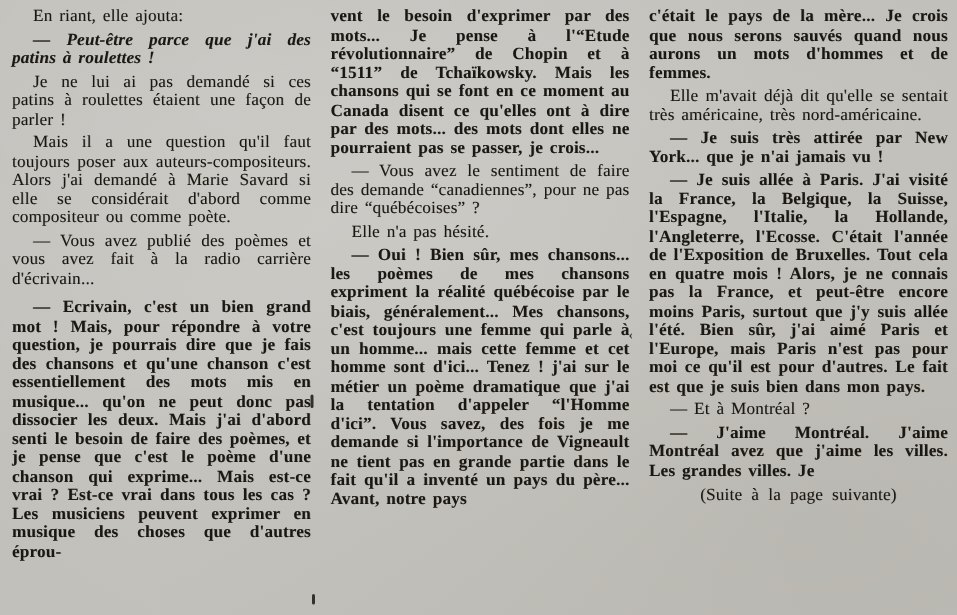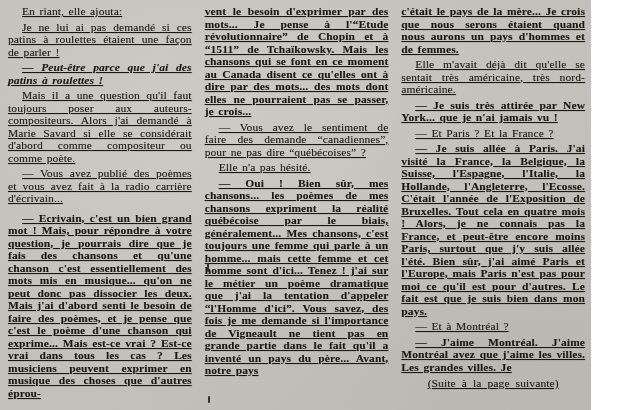--- a/index.html
+++ b/index.html
@@ -2,31 +2,30 @@
 <html><head>
 <meta charset="utf-8">
 <style>
   html, body { margin: 0; padding: 0; }
   body {
     width: 638px; height: 410px; overflow: hidden;
     font-family: "Liberation Serif", "DejaVu Serif", serif;
   }
   .page {
     position: relative;
-    width: 591px; height: 410px;
+    width: 638px; height: 410px;
     box-sizing: border-box;
     padding: 5px 6px 0 8px;
     background:
       radial-gradient(ellipse at 25% 15%, rgba(255,255,255,0.10), rgba(255,255,255,0) 55%),
       radial-gradient(ellipse at 85% 85%, rgba(60,55,48,0.08), rgba(60,55,48,0) 60%),
       radial-gradient(ellipse at 55% 50%, rgba(255,255,255,0.05), rgba(0,0,0,0.03) 90%),
       #c8c6c0;
     color: #1b1813;
     overflow: hidden;
-    text-decoration: underline;
   }
   .cols { display: flex; gap: 13px; }
   .col { flex: 1 1 0; min-width: 0; }
   .p {
     margin: 0 0 3px 0;
     font-size: 11.4px;
     line-height: 12.5px;
     text-align: justify;
     text-indent: 14px;
     letter-spacing: 0.15px;
@@ -53,39 +52,38 @@
   }
 </style>
 </head>
 <body>
 
 <div class="page">
   <div class="cols">
 
     <div class="col">
       <p class="p">En riant, elle ajouta:</p>
+      <p class="p bold-italic">— Peut-être parce que j'ai des patins à roulettes !</p>
       <p class="p">Je ne lui ai pas demandé si ces patins à roulettes étaient une façon de parler !</p>
-      <p class="p bold-italic">— Peut-être parce que j'ai des patins à roulettes !</p>
       <p class="p">Mais il a une question qu'il faut toujours poser aux auteurs-compositeurs. Alors j'ai demandé à Marie Savard si elle se considérait d'abord comme compositeur ou comme poète.</p>
       <p class="p">— Vous avez publié des poèmes et vous avez fait à la radio carrière d'écrivain...</p>
       <p class="p bold gap-before">— Ecrivain, c'est un bien grand mot ! Mais, pour répondre à votre question, je pourrais dire que je fais des chansons et qu'une chanson c'est essentiellement des mots mis en musique... qu'on ne peut donc pas dissocier les deux. Mais j'ai d'abord senti le besoin de faire des poèmes, et je pense que c'est le poème d'une chanson qui exprime... Mais est-ce vrai ? Est-ce vrai dans tous les cas ? Les musiciens peuvent exprimer en musique des choses que d'autres éprou-</p>
     </div>
 
     <div class="col">
       <p class="p bold no-indent">vent le besoin d'exprimer par des mots... Je pense à l'“Etude révolutionnaire” de Chopin et à “1511” de Tchaïkowsky. Mais les chansons qui se font en ce moment au Canada disent ce qu'elles ont à dire par des mots... des mots dont elles ne pourraient pas se passer, je crois...</p>
       <p class="p">— Vous avez le sentiment de faire des demande “canadiennes”, pour ne pas dire “québécoises” ?</p>
       <p class="p">Elle n'a pas hésité.</p>
       <p class="p bold">— Oui ! Bien sûr, mes chansons... les poèmes de mes chansons expriment la réalité québécoise par le biais, généralement... Mes chansons, c'est toujours une femme qui parle à un homme... mais cette femme et cet homme sont d'ici... Tenez ! j'ai sur le métier un poème dramatique que j'ai la tentation d'appeler “l'Homme d'ici”. Vous savez, des fois je me demande si l'importance de Vigneault ne tient pas en grande partie dans le fait qu'il a inventé un pays du père... Avant, notre pays</p>
     </div>
 
     <div class="col">
-      <p class="p bold no-indent">c'était le pays de la mère... Je crois que nous serons étaient quand nous aurons un pays d'hommes et de femmes.</p>
+      <p class="p bold no-indent">c'était le pays de la mère... Je crois que nous serons sauvés quand nous aurons un mots d'hommes et de femmes.</p>
       <p class="p">Elle m'avait déjà dit qu'elle se sentait très américaine, très nord-américaine.</p>
       <p class="p bold">— Je suis très attirée par New York... que je n'ai jamais vu !</p>
-      <p class="p">— Et Paris ? Et la France ?</p>
       <p class="p bold">— Je suis allée à Paris. J'ai visité la France, la Belgique, la Suisse, l'Espagne, l'Italie, la Hollande, l'Angleterre, l'Ecosse. C'était l'année de l'Exposition de Bruxelles. Tout cela en quatre mois ! Alors, je ne connais pas la France, et peut-être encore moins Paris, surtout que j'y suis allée l'été. Bien sûr, j'ai aimé Paris et l'Europe, mais Paris n'est pas pour moi ce qu'il est pour d'autres. Le fait est que je suis bien dans mon pays.</p>
       <p class="p">— Et à Montréal ?</p>
       <p class="p bold">— J'aime Montréal. J'aime Montréal avez que j'aime les villes. Les grandes villes. Je</p>
       <p class="p suite">(Suite à la page suivante)</p>
     </div>
 
   </div>
 
   <div class="speck" style="left:207px; top:263px; width:2px; height:9px;"></div>
   <div class="speck" style="left:208px; top:396px; width:2px; height:7px;"></div>

